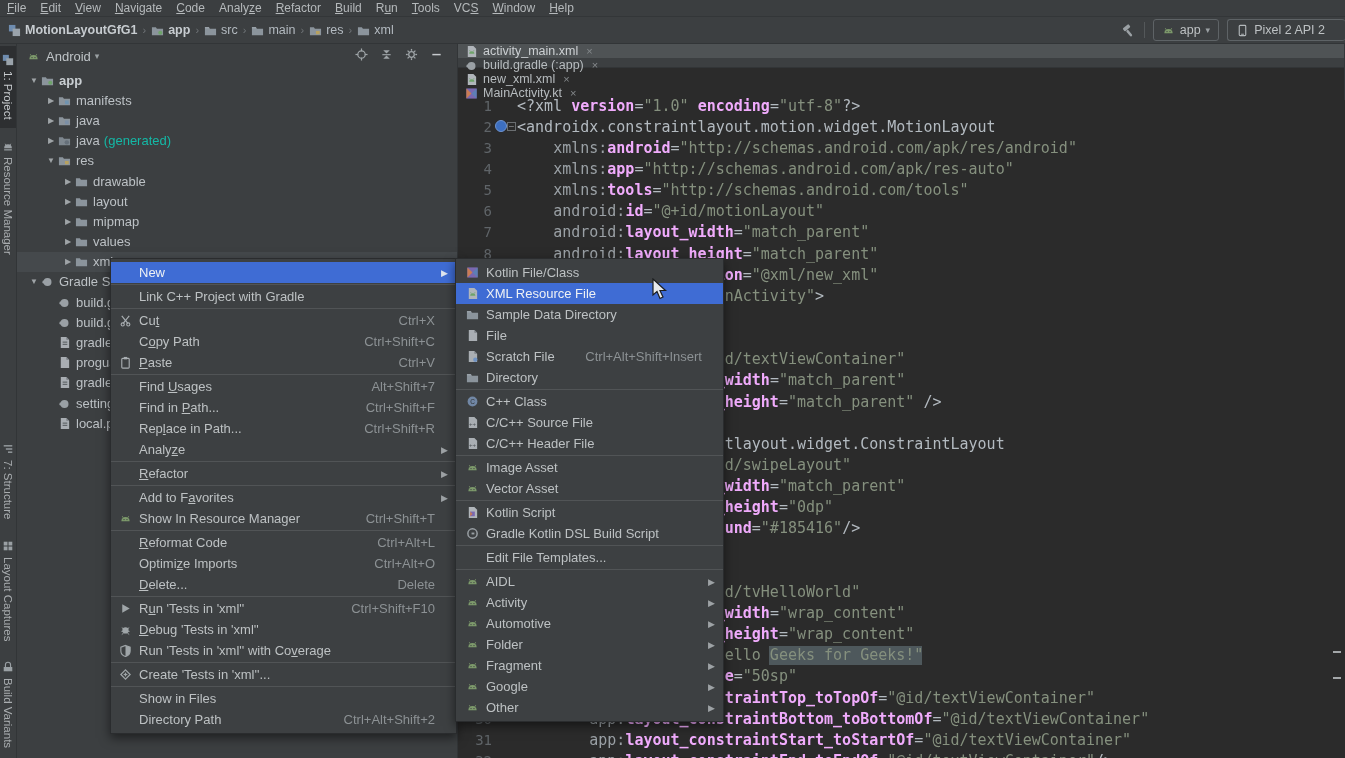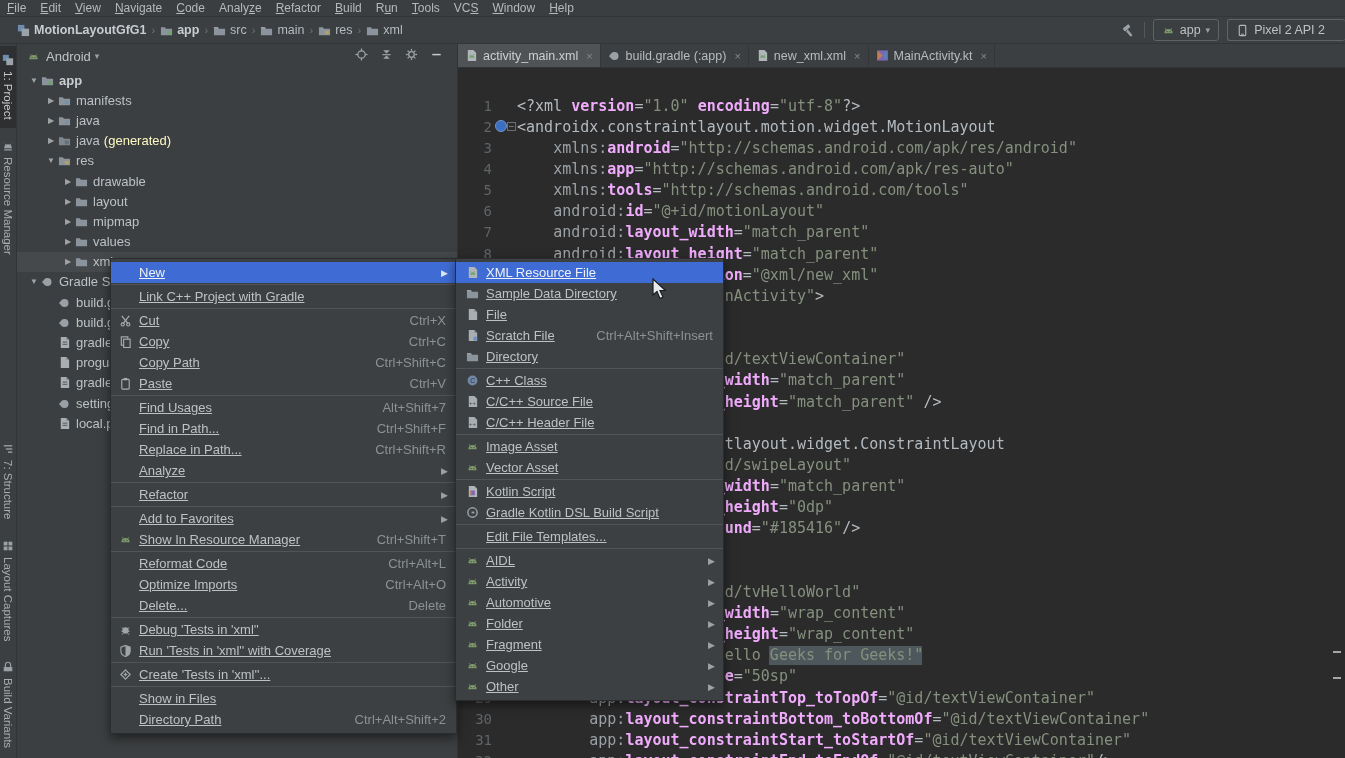--- a/index.html
+++ b/index.html
@@ -6,21 +6,21 @@
   body{width:1345px;height:758px;position:relative;overflow:hidden;
        font-family:"Liberation Sans",sans-serif;color:#b8bcbe;-webkit-font-smoothing:antialiased;}
   
   #menubar{position:absolute;left:0;top:0;width:100%;height:17px;background:#3b3e40;
            display:flex;align-items:center;font-size:12px;z-index:5;border-bottom:1px solid #333638;box-sizing:border-box;}
   .mb-item{padding:0 7px;height:17px;line-height:17px;color:#b5b9bb;cursor:default;}
   .mb-item u{text-decoration:underline;}
   
   #toolbar{position:absolute;left:0;top:17px;width:100%;height:27px;background:#3c3f41;
            display:flex;align-items:center;border-bottom:1px solid #323537;box-sizing:border-box;z-index:5;}
-  #breadcrumb{display:flex;align-items:center;font-size:12.5px;padding-left:17px;flex:0 1 auto;min-width:0;justify-content:space-between;}
+  #breadcrumb{display:flex;align-items:center;font-size:12.5px;padding-left:8px;flex:0 1 auto;min-width:0;justify-content:space-between;}
   .bc-item{display:flex;align-items:center;gap:4px;color:#b3bac0;}
   .bc-item.bold{font-weight:bold;color:#c7ccd0;}
   .bc-sep{color:#6f7477;margin:0 5px;font-size:11px;}
   #toolbar-right{margin-left:auto;display:flex;align-items:center;gap:8px;padding-right:0;}
   .tb-btn{display:flex;align-items:center;gap:5px;border:1px solid #5e6366;border-radius:3px;
           height:20px;padding:0 8px;font-size:12.5px;color:#bdc1c3;background:#3c3f41;white-space:nowrap;}
   .tb-sep{width:1px;height:16px;background:#54585a;}
   .icon{display:inline-flex;align-items:center;justify-content:center;flex:none;}
   .icon svg{display:block;}
   
@@ -37,24 +37,24 @@
   #pp-header{height:24px;display:flex;align-items:center;padding:0 6px 0 10px;font-size:13px;color:#bfc4c7;}
   #pp-header .hdr-label{margin:0 4px 0 6px;}
   #pp-header .caret{font-size:9px;color:#9aa0a3;}
   #pp-icons{margin-left:auto;display:flex;align-items:center;gap:12px;padding-right:8px;}
   #tree{position:absolute;left:0;top:26px;right:0;bottom:0;font-size:13px;}
   .tree-row{height:20.2px;display:flex;align-items:center;color:#bcc1c5;white-space:nowrap;}
   .tree-row.selected{background:#45494c;}
   .tree-row .arrow{width:14px;flex:none;font-size:8px;color:#9fa4a7;text-align:center;}
   .tree-row .lbl{margin-left:5px;}
   .tree-row .lbl.bold{font-weight:bold;color:#c9ced2;}
-  .tree-row .suffix{color:#fef9c3;margin-left:4px;}
+  .tree-row .suffix{color:#14b8a6;margin-left:4px;}
   
   #editor{position:absolute;left:458px;top:44px;right:0;bottom:0;background:#2b2b2b;z-index:2;}
-  #tabbar{height:24px;background:#3c3f41;border-bottom:1px solid #323537;display:flex;align-items:stretch;box-sizing:border-box;}
+  #tabbar{height:24px;background:#3c3f41;border-bottom:1px solid #323537;display:flex;align-items:stretch;box-sizing:border-box;flex-direction:column;}
   .tab{display:flex;align-items:center;gap:5px;padding:0 7px;font-size:12.5px;color:#b7bcbf;
        border-right:1px solid #34373a;}
   .tab.active{background:#4f5355;color:#ccd0d3;}
   .tab .close{color:#85898c;font-size:11px;margin-left:3px;}
   #code{position:absolute;left:0;top:24px;right:0;bottom:0;overflow:hidden;
         font-family:"DejaVu Sans Mono",monospace;font-size:15px;padding-top:27px;}
   .crow{height:21.15px;display:flex;align-items:center;position:relative;}
   .ln{width:34px;text-align:right;color:#5f6468;font-size:14px;flex:none;}
   .gz{width:25px;flex:none;position:relative;height:100%;}
   .gut-dot{position:absolute;left:3px;top:4px;width:12px;height:12px;border-radius:50%;
@@ -66,22 +66,22 @@
   .ct .ns{color:#9aa0a5;}
   .ct .s{color:#85907e;}
   .hlbox{position:absolute;top:1px;bottom:1px;background:#4e585c;z-index:0;}
   .sb-mark{position:absolute;right:4px;width:8px;height:2px;background:#b9bdc0;opacity:.85;z-index:3;}
   
   .popup{position:absolute;background:#3d4042;border:1px solid #2a2c2e;box-sizing:border-box;
          box-shadow:0 4px 10px rgba(0,0,0,.5);padding:3px 0;z-index:50;font-size:13px;}
   .pm-row{height:21px;display:flex;align-items:center;color:#bdc1c3;white-space:nowrap;}
   .pm-row u{text-decoration:underline;}
   .pm-row .pm-ic{width:16px;flex:none;display:flex;justify-content:center;}
-  .pm-row .pm-label{margin-left:6px;text-decoration:underline;}
-  .pm-row .pm-short{margin-left:auto;color:#8c9194;padding-right:10px;}
+  .pm-row .pm-label{margin-left:6px;}
+  .pm-row .pm-short{margin-left:auto;color:#8c9194;padding-right:21px;}
   .pm-row .pm-arrow{margin-left:auto;color:#9da2a5;font-size:9px;padding-right:8px;}
   .pm-row.sel{background:#3f6cd4;color:#eef1f4;}
   .pm-row.sel .pm-short,.pm-row.sel .pm-arrow{color:#dfe5ee;}
   .pm-sep{border-top:1px solid #515456;margin:1px 0;}
   #context-menu{left:110px;top:258px;width:347px;}
   #context-menu .pm-row{padding-left:6px;}
   #new-submenu{left:455px;top:258px;width:269px;}
   #new-submenu .pm-row{padding-left:8px;}
   
   #cursor{position:absolute;left:652px;top:278px;z-index:100;pointer-events:none;}
@@ -736,32 +736,20 @@
             <line x1="11" y1="2" x2="4.5" y2="10" stroke="#a9aeb2" stroke-width="1.3"></line>
             <circle cx="4" cy="11.2" r="1.7" fill="none" stroke="#a9aeb2" stroke-width="1.2"></circle>
             <circle cx="10" cy="11.2" r="1.7" fill="none" stroke="#a9aeb2" stroke-width="1.2"></circle>
           </svg>
         </span>
       </span>
       <span class="pm-label">Cu<u>t</u></span>
       <span class="pm-short">Ctrl+X</span>
     </div>
     <div class="pm-row">
-      <span class="pm-ic">
-        <span class="icon">
-          <svg width="13" height="13" viewBox="0 0 14 14">
-            <rect x="2.5" y="2" width="7" height="9" fill="none" stroke="#a9aeb2" stroke-width="1.2"></rect>
-            <rect x="5" y="4.5" width="7" height="9" fill="#3d4042" stroke="#a9aeb2" stroke-width="1.2"></rect>
-          </svg>
-        </span>
-      </span>
-      <span class="pm-label"><u>C</u>opy</span>
-      <span class="pm-short">Ctrl+C</span>
-    </div>
-    <div class="pm-row">
       <span class="pm-ic"></span>
       <span class="pm-label">C<u>o</u>py Path</span>
       <span class="pm-short">Ctrl+Shift+C</span>
     </div>
     <div class="pm-row">
       <span class="pm-ic">
         <span class="icon">
           <svg width="13" height="13" viewBox="0 0 14 14">
             <rect x="3" y="2.5" width="8" height="10.5" rx="1" fill="none" stroke="#a9aeb2" stroke-width="1.2"></rect>
             <rect x="5.2" y="1" width="3.6" height="2.6" fill="#a9aeb2"></rect>
@@ -829,20 +817,31 @@
       <span class="pm-ic"></span>
       <span class="pm-label">Optimi<u>z</u>e Imports</span>
       <span class="pm-short">Ctrl+Alt+O</span>
     </div>
     <div class="pm-row">
       <span class="pm-ic"></span>
       <span class="pm-label"><u>D</u>elete...</span>
       <span class="pm-short">Delete</span>
     </div>
     <div class="pm-sep"></div>
+    <div class="pm-row">
+      <span class="pm-ic">
+        <span class="icon">
+          <svg width="13" height="13" viewBox="0 0 14 14">
+            <path d="M3.5 2.5v9l8-4.5z" fill="#9fa5a8"></path>
+          </svg>
+        </span>
+      </span>
+      <span class="pm-label">R<u>u</u>n 'Tests in 'xml''</span>
+      <span class="pm-short">Ctrl+Shift+F10</span>
+    </div>
     <div class="pm-row">
       <span class="pm-ic">
         <span class="icon">
           <svg width="13" height="13" viewBox="0 0 14 14">
             <circle cx="7" cy="8" r="3.4" fill="#9fa5a8"></circle>
             <line x1="3" y1="5" x2="5" y2="6.4" stroke="#9fa5a8" stroke-width="1"></line>
             <line x1="11" y1="5" x2="9" y2="6.4" stroke="#9fa5a8" stroke-width="1"></line>
             <line x1="2.6" y1="9" x2="4.6" y2="9" stroke="#9fa5a8" stroke-width="1"></line>
             <line x1="11.4" y1="9" x2="9.4" y2="9" stroke="#9fa5a8" stroke-width="1"></line>
             <line x1="3" y1="12.4" x2="5" y2="10.8" stroke="#9fa5a8" stroke-width="1"></line>
@@ -882,20 +881,32 @@
       <span class="pm-label">Show in Files</span>
     </div>
     <div class="pm-row">
       <span class="pm-ic"></span>
       <span class="pm-label">Directory Path</span>
       <span class="pm-short">Ctrl+Alt+Shift+2</span>
     </div>
   </div>
 
 <div id="new-submenu" class="popup">
+    <div class="pm-row">
+      <span class="pm-ic">
+        <span class="icon">
+          <svg width="13" height="13" viewBox="0 0 14 14">
+            <rect x="1.5" y="1.5" width="11" height="11" fill="#7a68b0"></rect>
+            <path d="M1.5 12.5L7 7 1.5 1.5z" fill="#c97c54"></path>
+            <path d="M12.5 1.5L7 7l5.5 5.5z" fill="#5d7fb6"></path>
+          </svg>
+        </span>
+      </span>
+      <span class="pm-label">Kotlin File/Class</span>
+    </div>
     <div class="pm-row sel">
       <span class="pm-ic">
         <span class="icon">
           <svg width="13" height="13" viewBox="0 0 14 14">
             <path d="M3 1h6l3 3v9H3z" fill="#b0b5ba"></path>
             <path d="M4.5 9.5a2.8 2.8 0 0 1 5.6 0z" fill="#6fa46a"></path>
             <line x1="5.6" y1="6.9" x2="5" y2="5.8" stroke="#6fa46a" stroke-width=".9"></line>
             <line x1="9" y1="6.9" x2="9.6" y2="5.8" stroke="#6fa46a" stroke-width=".9"></line>
           </svg>
         </span>

